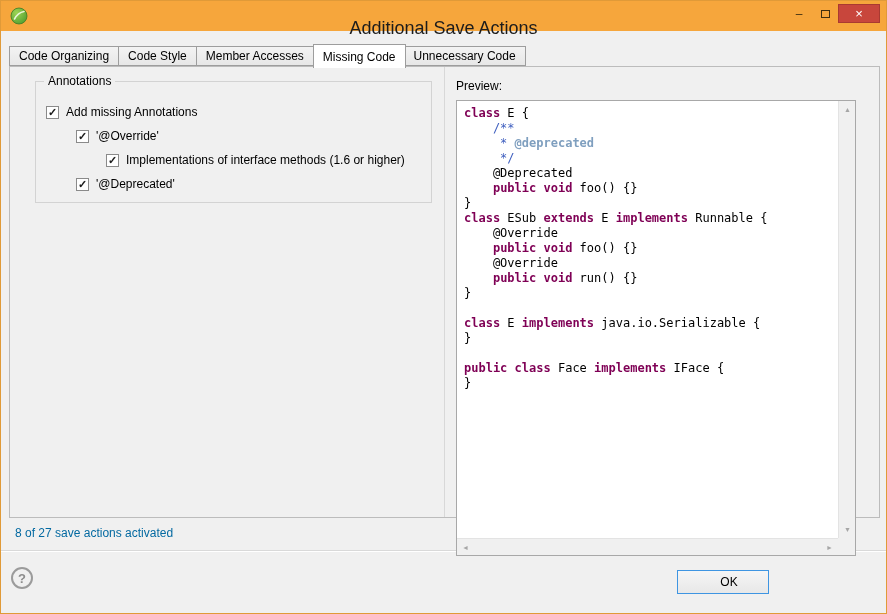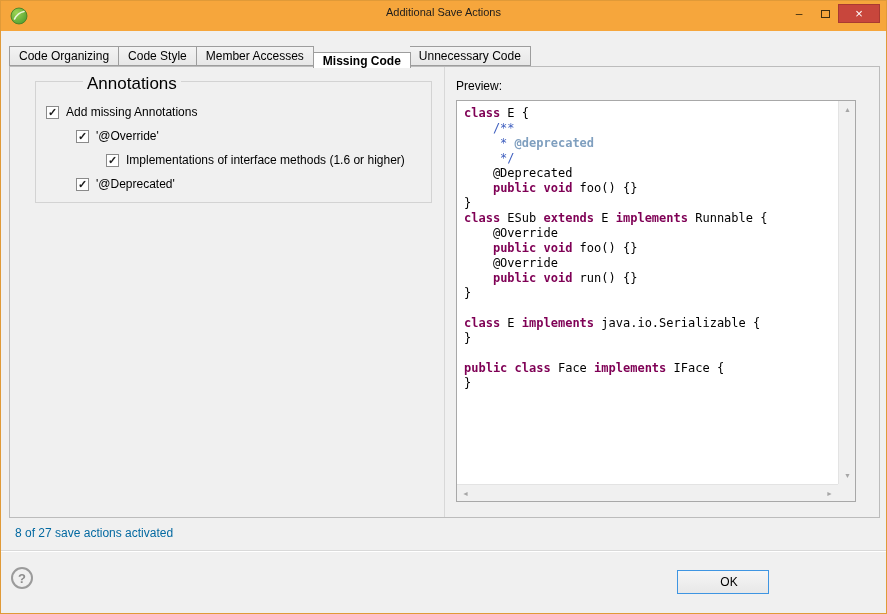--- a/index.html
+++ b/index.html
@@ -12,22 +12,22 @@
     background:#f0f0f0; overflow:hidden;
   }
 
   
   .titlebar {
     position:absolute; left:0; top:0; width:100%; height:30px;
     background:var(--titlebar,#f6a63c);
   }
   .app-icon { position:absolute; left:9px; top:6px; width:18px; height:18px; }
   .window-title {
-    position:absolute; left:0; right:0; top:5px; text-align:center;
-    font-size:11px; color:#1c1c1c;
+    position:absolute; left:0; right:0; top:17px; text-align:center;
+    font-size:18px; color:#1c1c1c;
   }
   .win-controls { position:absolute; right:6px; top:3px; display:flex; align-items:center; }
   .ctrl {
     width:26px; height:19px; display:flex; align-items:center; justify-content:center;
     font-size:12px; color:#402f10; cursor:default;
   }
   .ctrl .maxbox { width:9px; height:8px; border:1px solid #402f10; background:transparent; }
   .ctrl.close {
     width:42px; background:var(--close-btn,#c8463c);
     border:1px solid #a93a31; color:#fff; font-size:13px; line-height:1;
@@ -40,55 +40,55 @@
   }
   .tab {
     height:20px; padding:0 9px; display:flex; align-items:center;
     font-size:12px; color:#000;
     background:linear-gradient(#f3f3f3,#e7e7e7);
     border:1px solid #9d9d9d; border-left-width:0;
     white-space:nowrap;
   }
   .tab:first-child { border-left-width:1px; }
   .tab.active {
-    height:16px; margin-bottom:-2px; margin-left:-1px; margin-right:-1px;
-    background:#ffffff; font-weight:bold;
+    height:24px; margin-bottom:-2px; margin-left:-1px; margin-right:-1px;
+    background:#ffffff; font-weight:normal;
     border:1px solid #9d9d9d; border-bottom:none;
     position:relative; z-index:4;
   }
 
   
   .tabpage {
     position:absolute; left:8px; top:65px; width:871px; height:452px;
     border:1px solid #bcbcbc; background:#f0f0f0; z-index:1;
   }
   .pane-divider {
     position:absolute; left:434px; top:0; bottom:0; width:1px; background:#d8d8d8;
   }
 
   
   .group {
     position:absolute; left:25px; top:14px; width:397px; height:122px;
     border:1px solid #d3d3d3; padding-top:18px;
   }
   .group-title {
     position:absolute; top:-8px; left:8px; background:#f0f0f0;
-    padding:0 4px; font-size:17px; color:#000;margin-left:39px;
+    padding:0 4px; font-size:12px; color:#000;
   }
   .cb-row { height:24px; display:flex; align-items:center; gap:7px; font-size:12px; color:#000; }
   .cb-box {
     width:13px; height:13px; background:#fff; border:1px solid #8a8a8a;
     display:flex; align-items:center; justify-content:center;
     font-size:11px; font-weight:bold; line-height:1; color:#1b1b1b; flex:0 0 auto;
   }
 
   
   .preview-label { position:absolute; left:446px; top:12px; font-size:12px; color:#000; }
   .code-area {
-    position:absolute; left:446px; top:33px; width:400px; height:402px;
+    position:absolute; left:446px; top:33px; width:400px; height:456px;
     background:#ffffff; border:1px solid #a8a8a8;
   }
   .code-pre {
     position:absolute; left:0; top:0; right:17px; bottom:17px;
     padding:5px 7px; overflow:hidden;
     font-family:"DejaVu Sans Mono","Liberation Mono",monospace;
     font-size:12px; line-height:15px; white-space:pre;
   }
   .seg-k { color:var(--kw,#7f0055); font-weight:bold; }
   .seg-p { color:#000000; }

